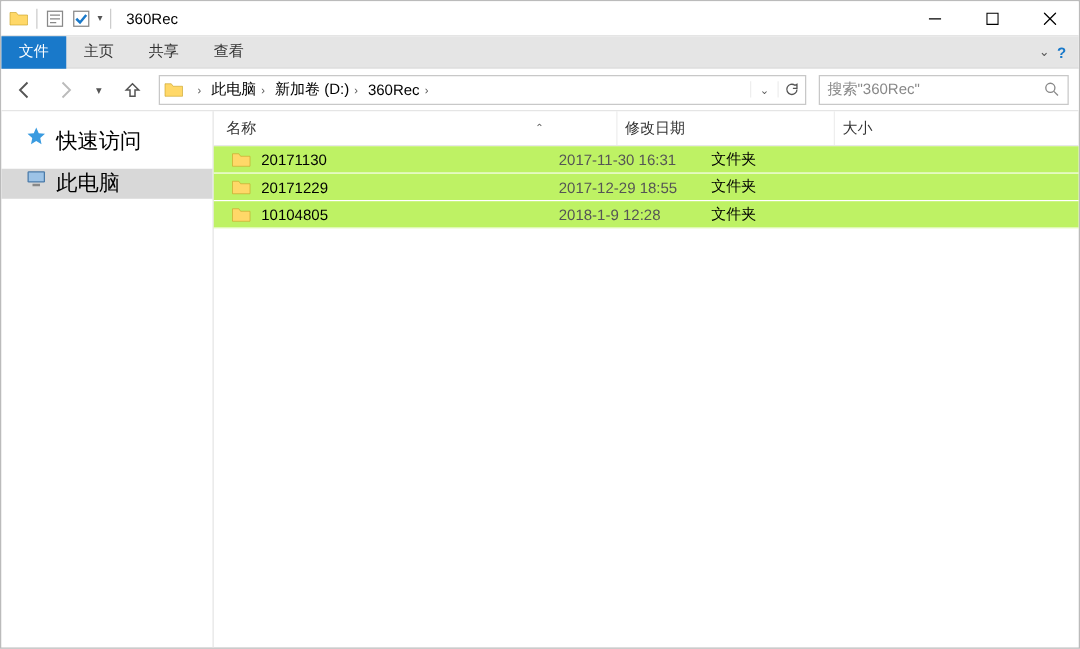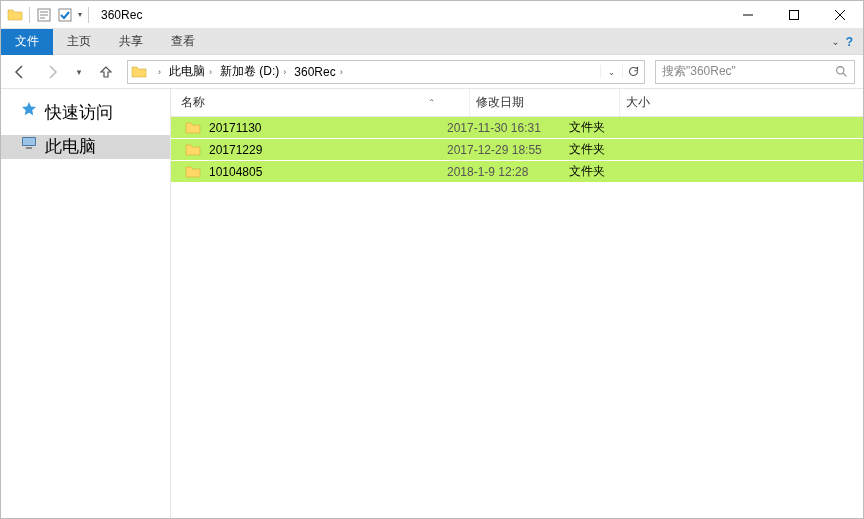--- a/index.html
+++ b/index.html
@@ -29,21 +29,21 @@
   .main { display:flex; height: calc(519px - 28px - 26px - 34px); }
   .sidebar { width:170px; border-right:1px solid #e5e5e5; padding-top:12px; }
   .side-item { display:flex; gap:8px; height:24px; padding-left:20px; font-size:17px; }
   .side-item.selected { background:#d8d8d8; }
   .side-icon { width:16px; height:16px; display:flex; align-items:center; justify-content:center; }
   .side-group-gap { height:10px; }
   .content { flex:1; }
   .columns { display:flex; height:28px; align-items:center; border-bottom:1px solid #e8e8e8; padding-left:10px; color:#333; font-size:12px;gap:28px; }
   .col-name { flex:0 0 260px; display:flex; align-items:center; gap:80px;}
   .col-name .sortcaret { font-size:8px; color:#555; margin-left:auto; margin-right:6px;}
-  .col { border-left:1px solid #eee; padding-left:6px; height:100%; display:flex; align-items:center;}
+  .col { border-left:1px solid #eee; padding-left:6px; height:100%; display:flex; align-items:center;margin-left:24px;}
   .col-date { flex:0 0 122px; }
   .col-type { flex:0 0 122px; }
   .col-size { flex:0 0 122px; }
   .rows { }
   .row { display:flex; align-items:center; height:22px; padding-left:14px; background:#bef264; border-bottom:1px solid #fff; font-size:12px; }
   .cell-name { flex:0 0 256px; display:flex; align-items:center; gap:8px; }
   .cell-date { flex:0 0 122px; color:#555; padding-left:6px; }
   .cell-type { flex:0 0 122px; padding-left:6px; }
   .cell-size { flex:0 0 122px; padding-left:6px; }
   svg { display:block; }

